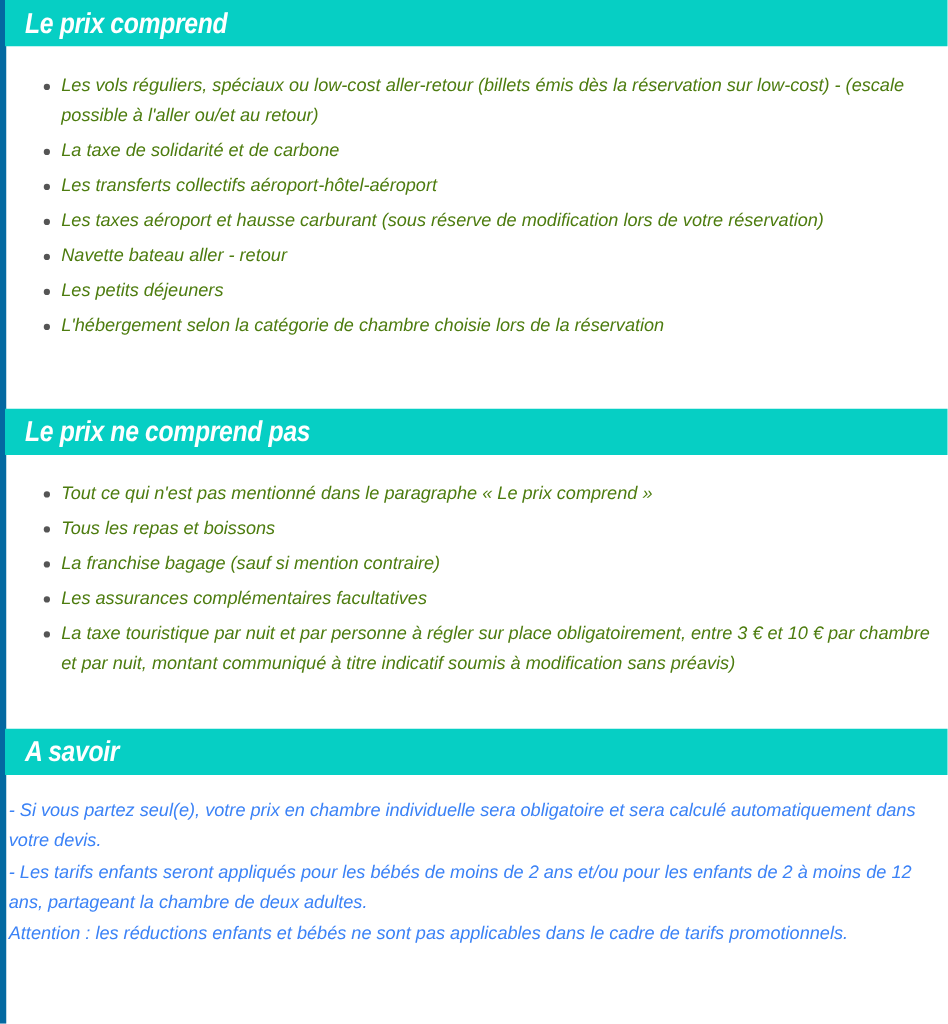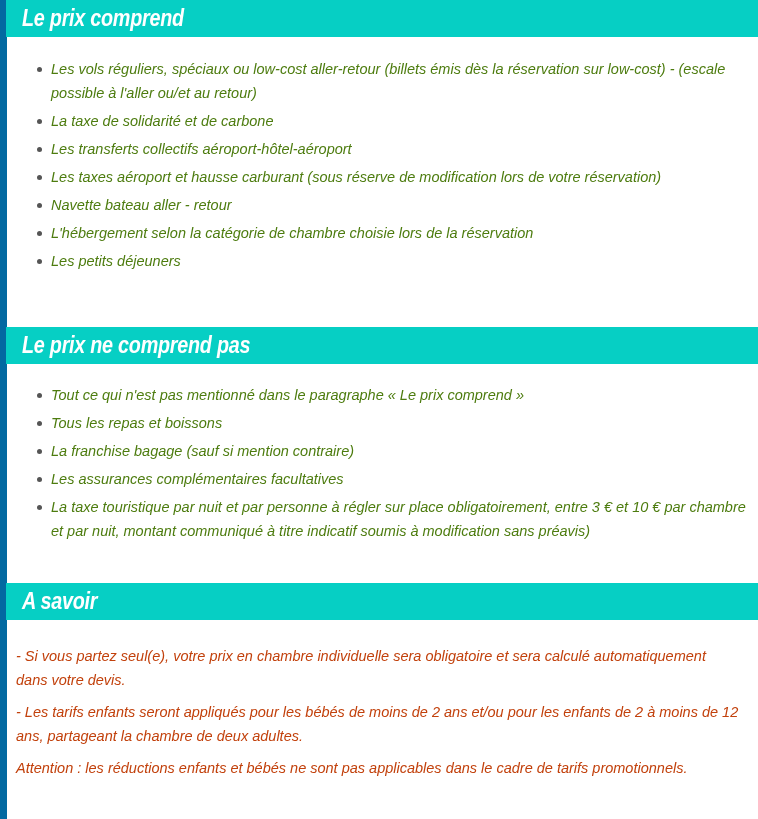--- a/index.html
+++ b/index.html
@@ -12,21 +12,21 @@
     background: #ffffff;
     font-family: "Liberation Sans", sans-serif;
     overflow: hidden;
   }
   .page {
     position: relative;
     width: 758px;
     height: 819px;
     background: #ffffff;
     box-sizing: border-box;
-    border-left: 7px solid #0369a1;
+    border-left: 5px solid #0369a1;
   }
 
   
   .section-bar {
     background: #06CFC4;
     height: 37px;
     display: flex;
     align-items: center;
     padding-left: 16px;
     box-sizing: border-box;
@@ -75,22 +75,22 @@
 
   .list-block-1 { padding-top: 16px; padding-bottom: 0; }
   .gap-after-list-1 { height: 50px; }
 
   .list-block-2 { padding-top: 15px; padding-bottom: 0; }
   .gap-after-list-2 { height: 36px; }
 
   
   .para-block { padding-top: 16px; }
   .para-block p {
-    margin: 8px;
-    color: #c2410c;
+    margin: 1px;
+    color: #3b82f6;
     font-family: "Liberation Sans", sans-serif;
     font-style: italic;
     font-size: 14.5px;
     line-height: 24px;
     padding-right: 10px;
     padding-left: 1px;
   }
   .para-block p + p { margin-top: 0; }
 </style>
 </head>
@@ -119,25 +119,25 @@
       <li>
         <span class="bullet-dot"></span>
         <span>Les taxes aéroport et hausse carburant (sous réserve de modification lors de votre réservation)</span>
       </li>
       <li>
         <span class="bullet-dot"></span>
         <span>Navette bateau aller - retour</span>
       </li>
       <li>
         <span class="bullet-dot"></span>
-        <span>L'hébergement selon la catégorie de chambre choisie lors de la réservation</span>
+        <span>Les petits déjeuners</span>
       </li>
       <li>
         <span class="bullet-dot"></span>
-        <span>Les petits déjeuners</span>
+        <span>L'hébergement selon la catégorie de chambre choisie lors de la réservation</span>
       </li>
     </ul>
   </div>
 
   <div class="gap-after-list-1"></div>
 
   <div class="section-bar">
     <span class="section-title">Le prix ne comprend pas</span>
   </div>
 

